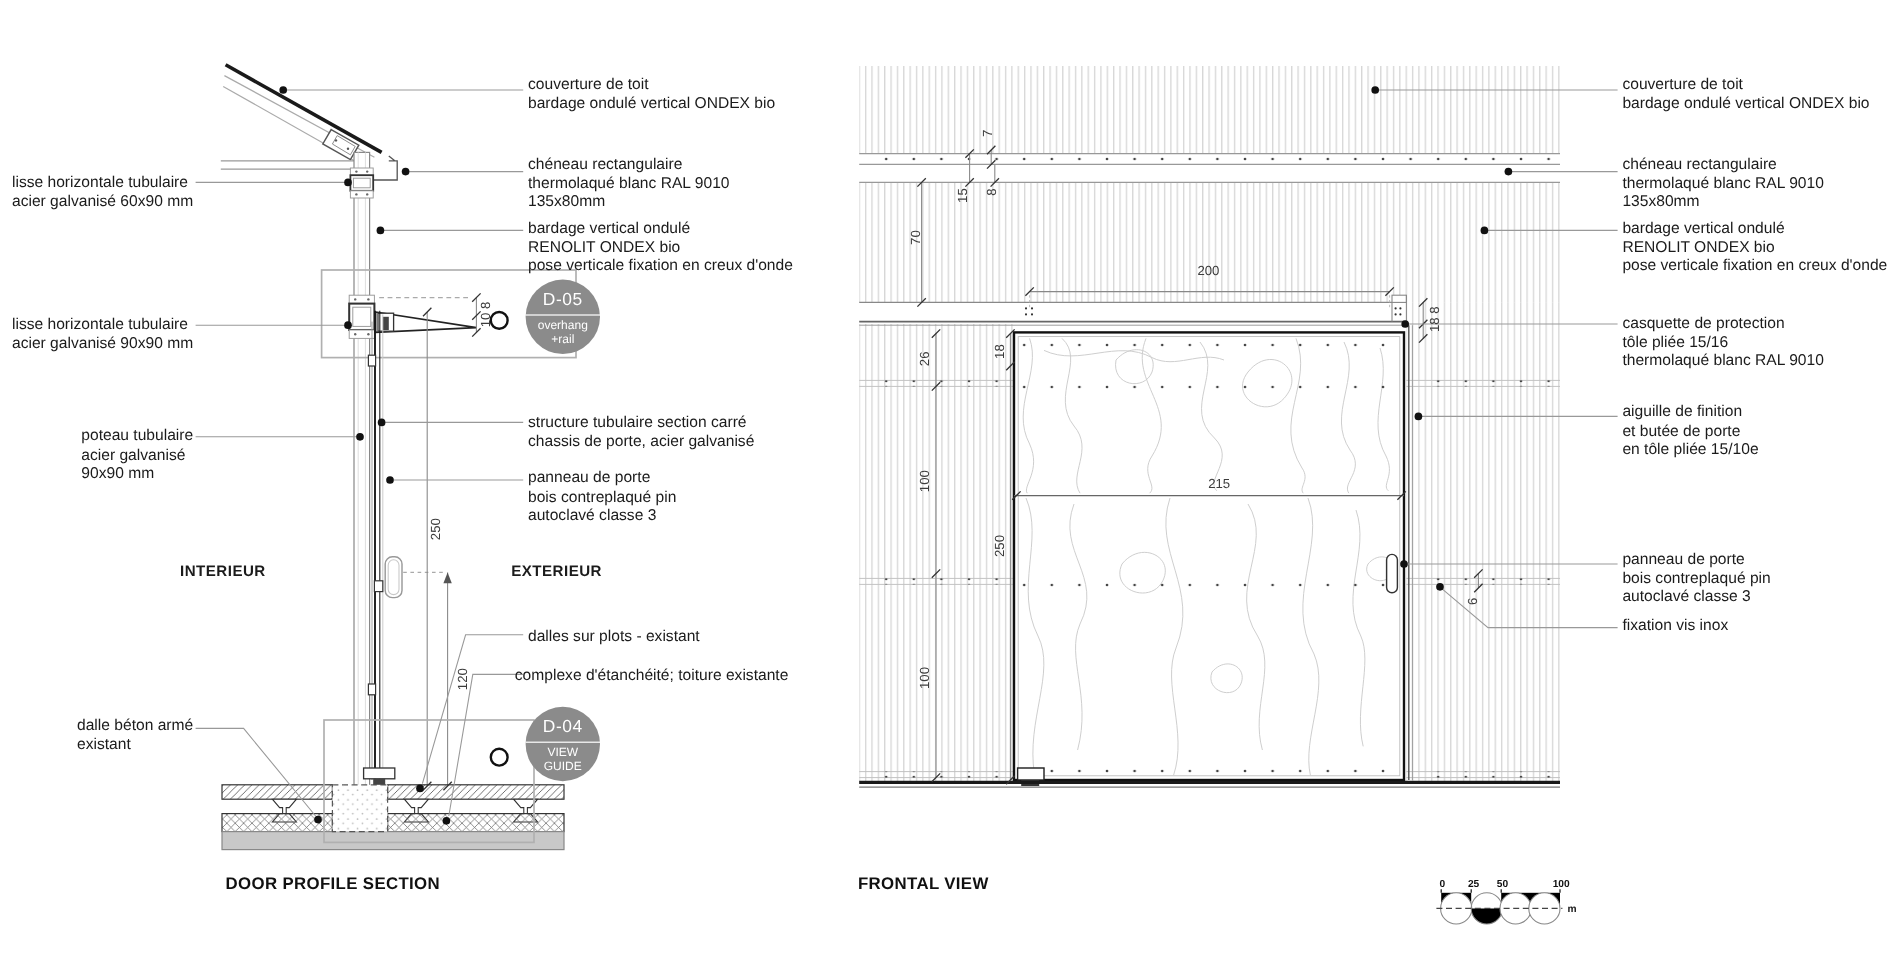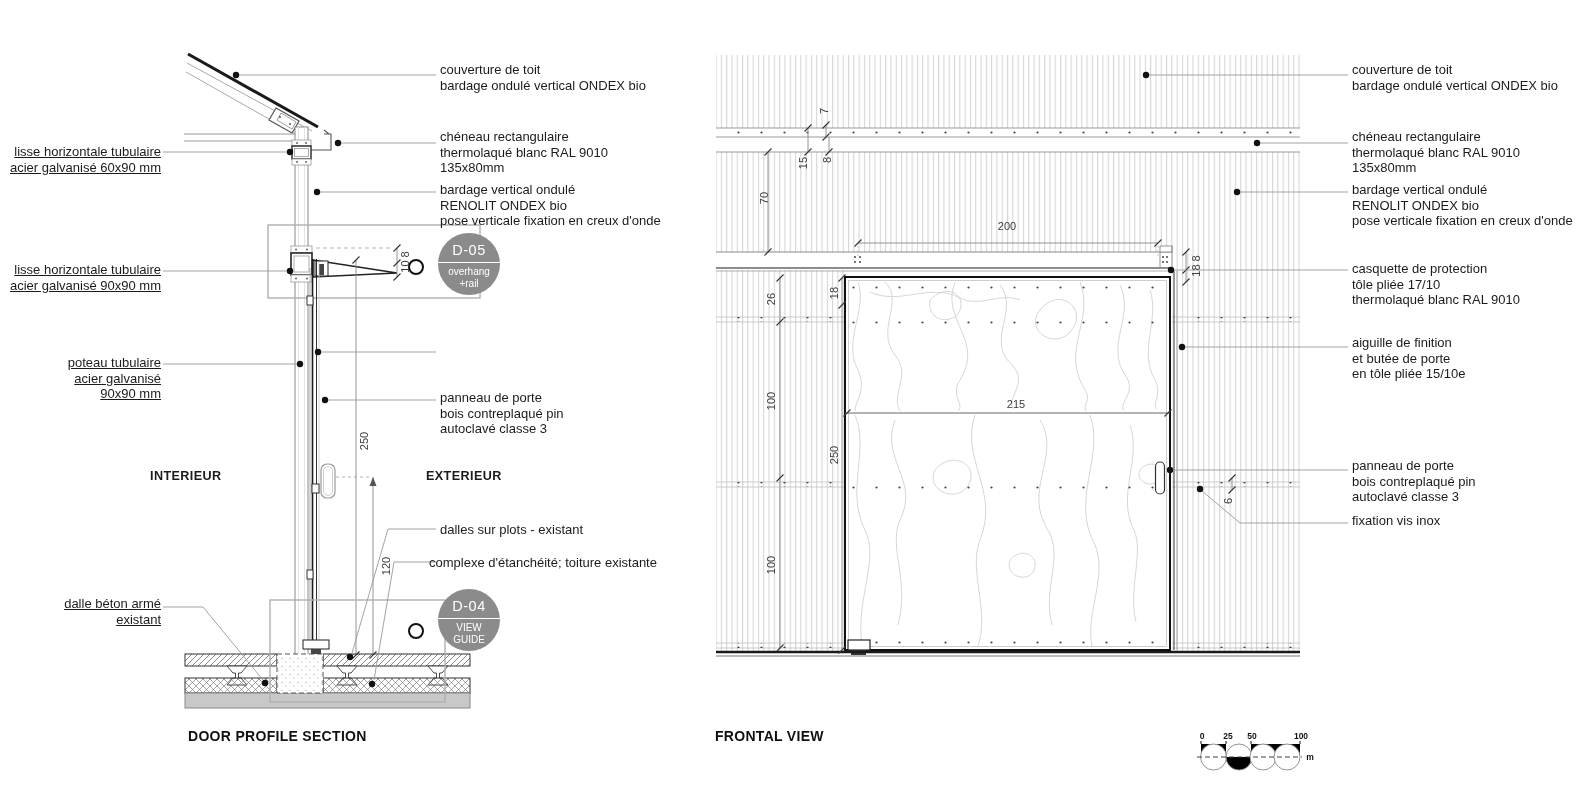--- a/index.html
+++ b/index.html
@@ -1,20 +1,20 @@
 <!DOCTYPE html>
 <html><head>
 <meta charset="utf-8">
 <style>
   html,body{margin:0;padding:0;background:#fff;}
   #canvas{position:relative;width:1582px;height:805px;background:#fff;overflow:hidden;
           font-family:"Liberation Sans",sans-serif;}
   #linework{position:absolute;left:0;top:0;}
   .lbl{position:absolute;font-size:13px;line-height:15.5px;color:#1b1b1b;white-space:nowrap;}
-  .lbl-r{text-align:right;text-decoration:underline;}
+  .lbl-r{text-align:left;}
   .dim{position:absolute;font-size:11px;color:#3c3c3c;white-space:nowrap;
        transform:translate(-50%,-50%);}
   .rot{transform:translate(-50%,-50%) rotate(-90deg);}
   .title{position:absolute;font-size:14px;font-weight:bold;letter-spacing:.3px;color:#111;white-space:nowrap;}
   .zone{position:absolute;font-size:12.6px;font-weight:bold;letter-spacing:.4px;color:#1b1b1b;white-space:nowrap;text-align:center;}
   .badge{position:absolute;width:62px;height:62px;border-radius:50%;background:#8b8b8b;
          color:#fff;text-align:center;display:flex;flex-direction:column;align-items:flex-start;}
   .badge-id{font-size:14.5px;letter-spacing:.5px;padding-top:9px;padding-bottom:4px;width:100%;}
   .badge-cap{border-top:1.5px solid #fff;width:100%;padding-top:3px;font-size:10px;line-height:11.5px;}
   .sb{position:absolute;font-size:8.5px;font-weight:bold;color:#111;transform:translate(-50%,-50%);white-space:nowrap;}
@@ -341,20 +341,24 @@
 </div>
 <div class="lbl lbl-r" style="right:1421px;top:262px">
   <div>lisse horizontale tubulaire</div>
   <div>acier galvanisé 90x90 mm</div>
 </div>
 <div class="lbl lbl-r" style="right:1421px;top:355px">
   <div>poteau tubulaire</div>
   <div>acier galvanisé</div>
   <div>90x90 mm</div>
 </div>
+<div class="lbl" style="left:440px;top:344px">
+  <div>structure tubulaire section carré</div>
+  <div>chassis de porte, acier galvanisé</div>
+</div>
 <div class="lbl" style="left:440px;top:390px">
   <div>panneau de porte</div>
   <div>bois contreplaqué pin</div>
   <div>autoclavé classe 3</div>
 </div>
 <div class="lbl" style="left:440px;top:522px">
   <div>dalles sur plots - existant</div>
 </div>
 <div class="lbl" style="left:429px;top:555px">
   <div>complexe d'étanchéité; toiture existante</div>
@@ -396,21 +400,21 @@
   <div>thermolaqué blanc RAL 9010</div>
   <div>135x80mm</div>
 </div>
 <div class="lbl" style="left:1352px;top:182px">
   <div>bardage vertical ondulé</div>
   <div>RENOLIT ONDEX bio</div>
   <div>pose verticale fixation en creux d'onde</div>
 </div>
 <div class="lbl" style="left:1352px;top:261px">
   <div>casquette de protection</div>
-  <div>tôle pliée 17/10</div>
+  <div>tôle pliée 15/16</div>
   <div>thermolaqué blanc RAL 9010</div>
 </div>
 <div class="lbl" style="left:1352px;top:335px">
   <div>aiguille de finition</div>
   <div>et butée de porte</div>
   <div>en tôle pliée 15/10e</div>
 </div>
 <div class="lbl" style="left:1352px;top:458px">
   <div>panneau de porte</div>
   <div>bois contreplaqué pin</div>

